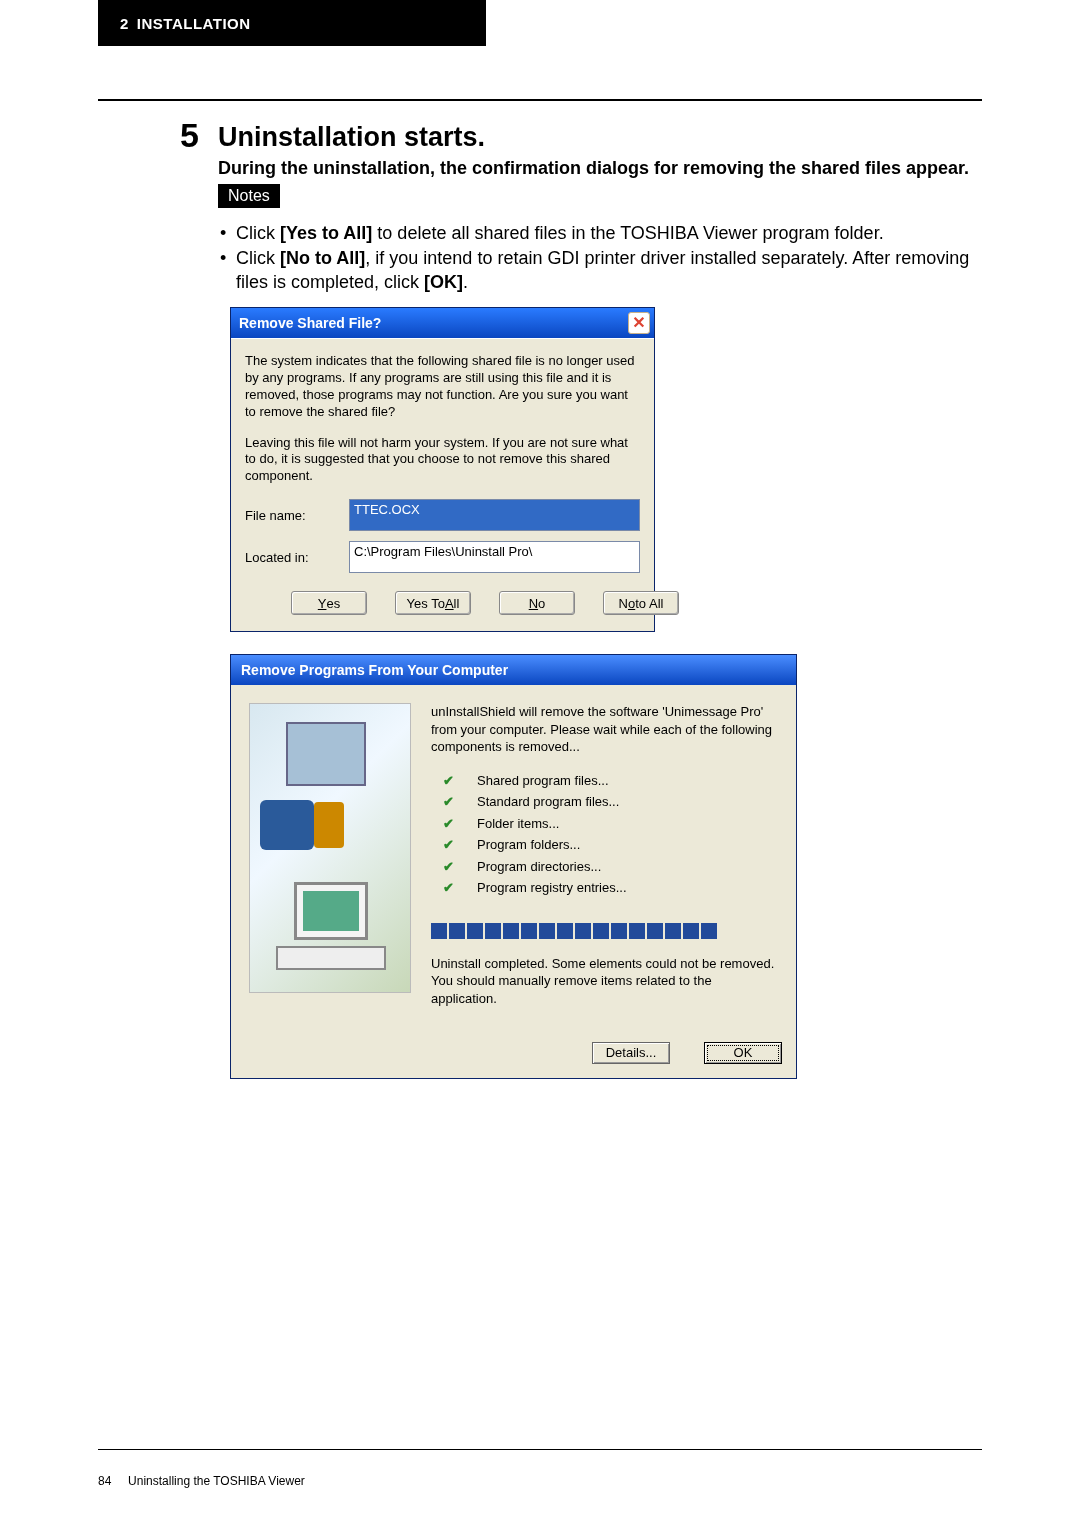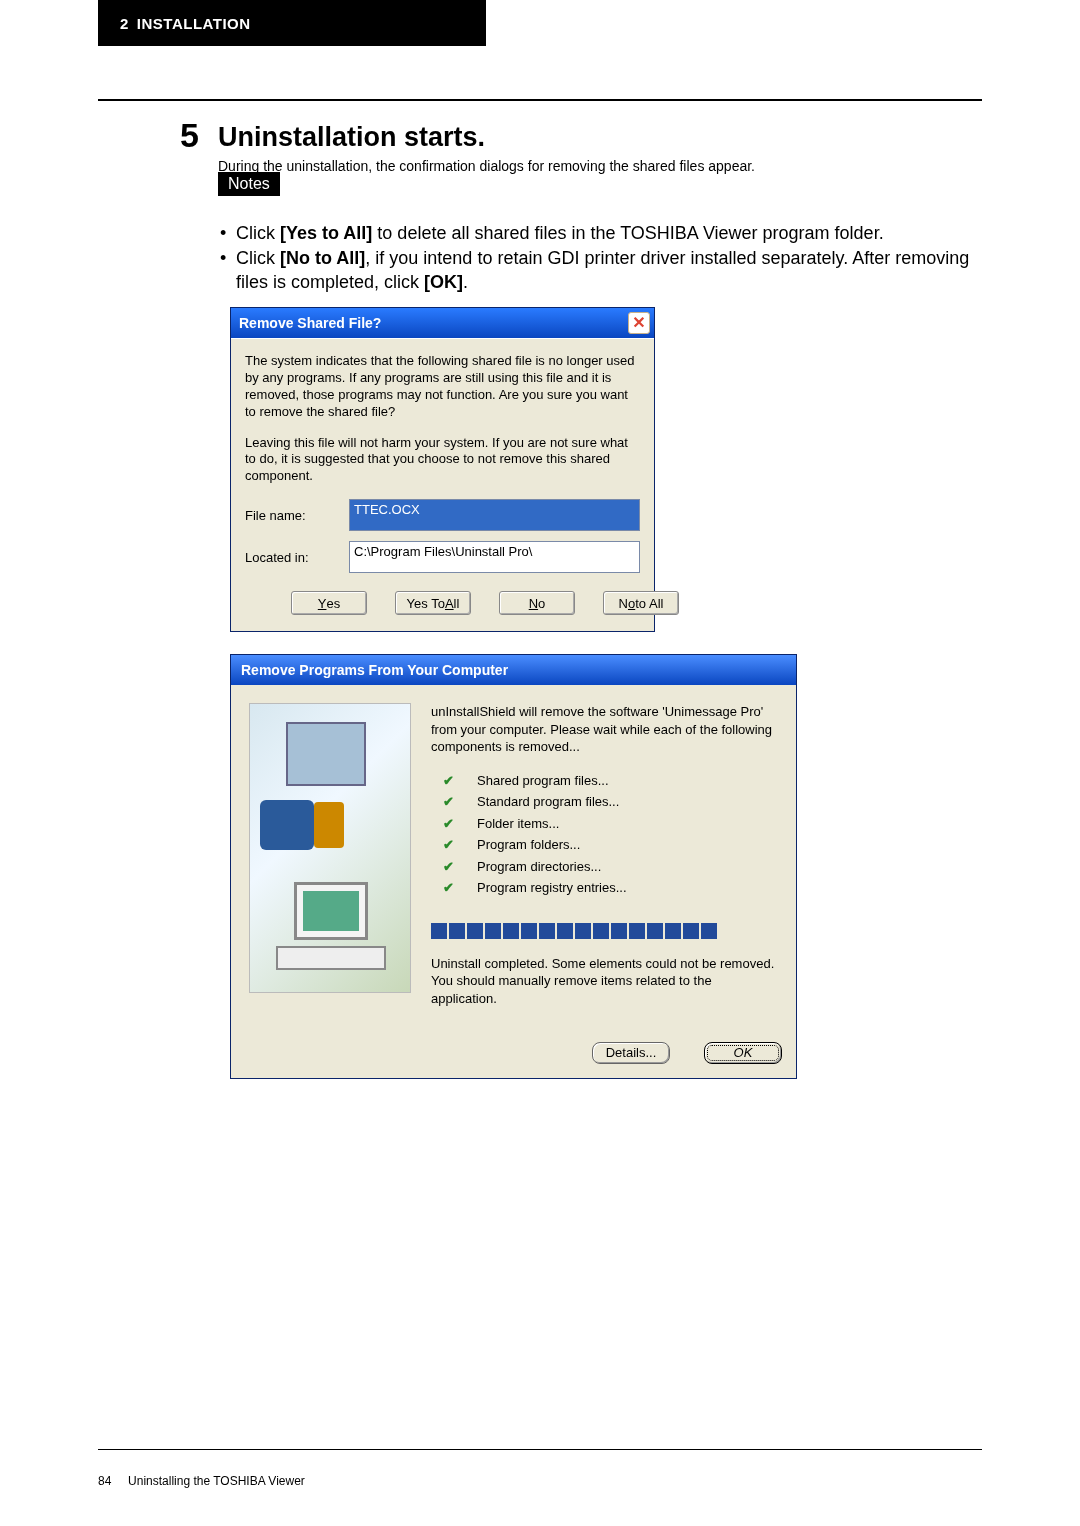--- a/index.html
+++ b/index.html
@@ -32,24 +32,24 @@
   .step-num {
     position: absolute;
     top: 116px; left: 180px;
     font-size: 34px; font-weight: bold;
   }
   .step-content {
     position: absolute;
     top: 122px; left: 218px; right: 98px;
   }
   .step-title { font-size: 27px; font-weight: bold; margin-bottom: 4px; }
-  .step-desc  { font-size: 14px; line-height: 1.3; }
+  .step-desc  { font-size: 18px; line-height: 1.3; font-weight: bold; }
   .notes-badge {
     position: absolute;
-    top: 172px; left: 218px;
+    top: 184px; left: 218px;
     background: #000; color: #fff;
     font-size: 16px; padding: 3px 10px;
   }
   .notes-list {
     position: absolute;
     top: 222px; left: 218px; right: 98px;
     font-size: 18px; line-height: 1.3;
   }
   .notes-list li { list-style: none; padding-left: 18px; position: relative; margin-bottom: 2px;}
   .notes-list li::before { content: "•"; position: absolute; left: 2px; }
@@ -152,26 +152,26 @@
     display:flex; gap:2px; margin-bottom: 16px; padding-left: 0;
   }
   .progress span { width:16px;height:16px;background:#224a9a;}
   .dlg2 .status { margin-bottom: 6px; }
   .dlg2 .btnrow2 {
     display:flex; gap: 34px; justify-content:flex-end;
     padding: 10px 14px 14px 0;
   }
   .winbtn2 {
     min-width: 78px; height: 22px;
-    background:#ece9d8; border:1px solid #666;border-radius:8px;
+    background:#ece9d8; border:1px solid #666;border-radius:0;
     box-shadow: inset 1px 1px 0 #fff, inset -1px -1px 0 #999;
     display:flex;align-items:center;justify-content:center;
     font-size:13px;
   }
-  .winbtn2.focus { outline: 1px dotted #000; outline-offset: -4px; border:1px solid #000;font-style:italic;}
+  .winbtn2.focus { outline: 1px dotted #000; outline-offset: -4px; border:1px solid #000;}
   .hr-bot {
     position: absolute;
     bottom: 76px; left: 98px; right: 98px;
     height: 1px; background:#000;
   }
   .footer {
     position: absolute;
     bottom: 38px; left: 98px;
     font-size: 12px;
   }

